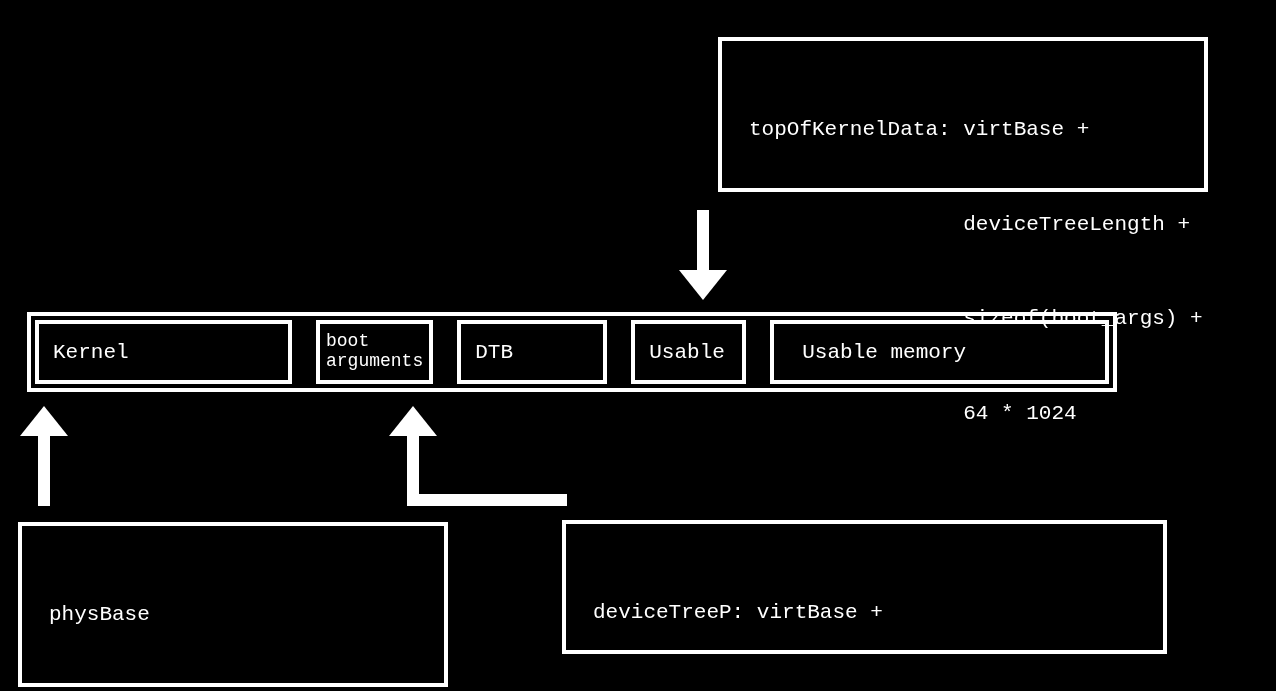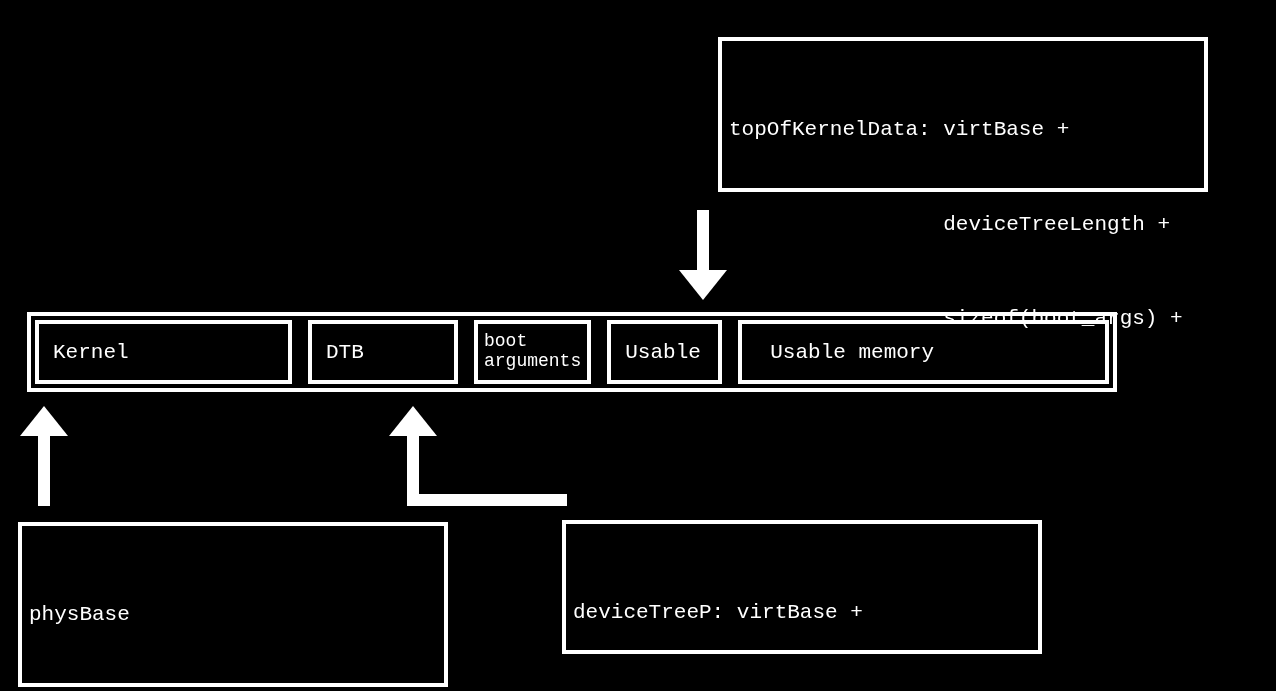--- a/index.html
+++ b/index.html
@@ -12,33 +12,33 @@
       color: #fff;
       font-family: 'Courier New', Courier, monospace;
       width: 1276px;
       height: 691px;
       position: relative;
       overflow: hidden;
     }
     .box {
       position: absolute;
       border: 4px solid #fff;
-      padding: 10px 7px;
+      padding: 10px 27px;
       font-size: 21px;
       line-height: 1.5;
     }
     .mem-container {
       position: absolute;
       left: 27px;
       top: 312px;
       width: 1090px;
       height: 80px;
       border: 4px solid #fff;
       display: flex;
-      gap: 16px;
+      gap: 24px;
       padding: 4px;
     }
     .mem-block {
       border: 4px solid #fff;
       display: flex;
       align-items: center;
       padding: 0 14px;
       font-size: 21px;
       white-space: nowrap;
     }
@@ -63,35 +63,36 @@
       white-space: pre;
     }
   </style>
 </head>
 <body>
 
 <div class="box label-block" style="left: 718px; top: 37px; width: 490px; height: 155px;">
   <div>topOfKernelData: virtBase +</div>
   <div>                 deviceTreeLength +</div>
   <div>                 sizeof(boot_args) +</div>
+  <div>                 64 * 1024</div>
 </div>
 
 <div class="arrow-shaft" style="left: 697px; top: 210px; width: 12px; height: 65px;"></div>
 <div class="arrow-head" style="left: 679px; top: 270px; border-left: 24px solid transparent; border-right: 24px solid transparent; border-top: 30px solid #fff;"></div>
 
 <div class="mem-container">
   <div class="mem-block" style="flex: 0 0 257px;">
     <span>Kernel</span>
   </div>
-  <div class="mem-block" style="flex: 0 0 150px;">
-    <span>DTB</span>
-  </div>
   <div class="mem-block mem-boot" style="flex: 0 0 96px;">
     <span>boot</span>
     <span>arguments</span>
+  </div>
+  <div class="mem-block" style="flex: 0 0 150px;">
+    <span>DTB</span>
   </div>
   <div class="mem-block" style="flex: 0 0 115px;">
     <span>Usable</span>
   </div>
   <div class="mem-block" style="flex: 1; padding-left: 28px;">
     <span>Usable memory</span>
   </div>
 </div>
 
 <div class="arrow-head" style="left: 20px; top: 406px; border-left: 24px solid transparent; border-right: 24px solid transparent; border-bottom: 30px solid #fff;"></div>
@@ -100,16 +101,16 @@
 <div class="arrow-head" style="left: 389px; top: 406px; border-left: 24px solid transparent; border-right: 24px solid transparent; border-bottom: 30px solid #fff;"></div>
 <div class="arrow-shaft" style="left: 407px; top: 432px; width: 12px; height: 66px;"></div>
 <div class="arrow-shaft" style="left: 407px; top: 494px; width: 160px; height: 12px;"></div>
 
 <div class="box label-block" style="left: 18px; top: 522px; width: 430px; height: 165px;">
   <div>physBase</div>
   
   
 </div>
 
-<div class="box label-block" style="left: 562px; top: 520px; width: 480px; height: 134px;">
+<div class="box label-block" style="left: 562px; top: 520px; width: 605px; height: 134px;">
   <div>deviceTreeP: virtBase +</div>
   
 </div>
 
 </body></html>

